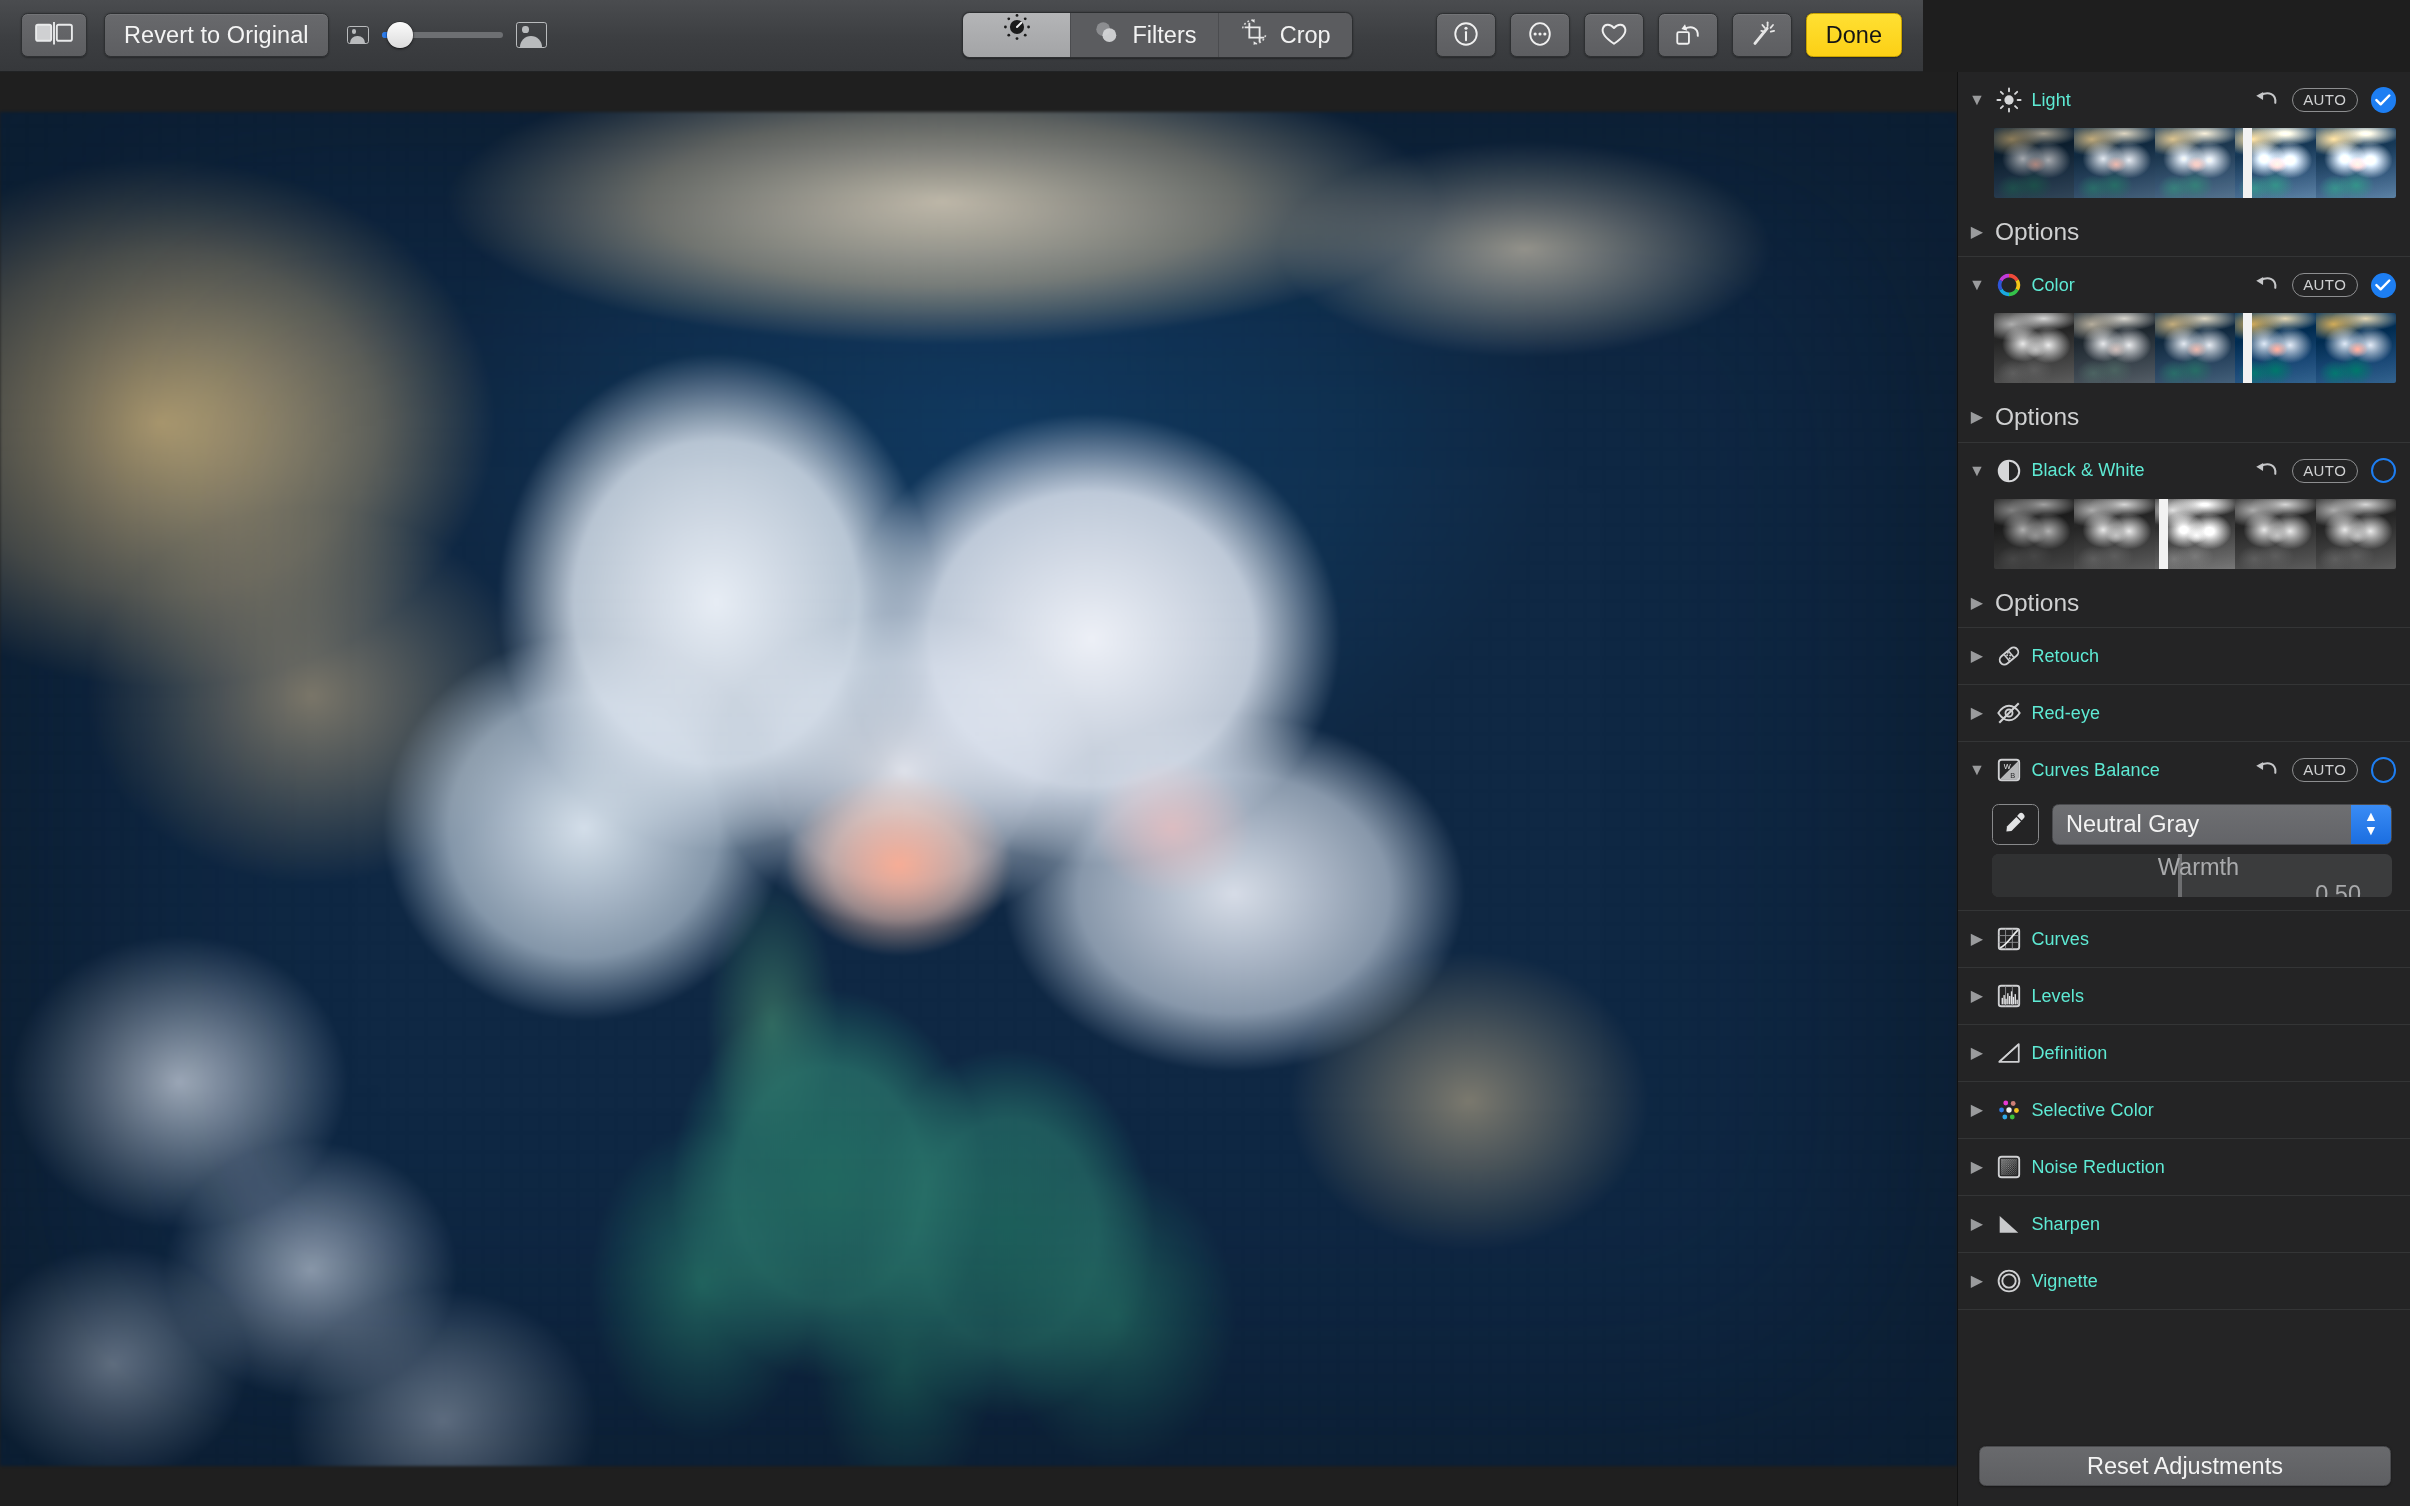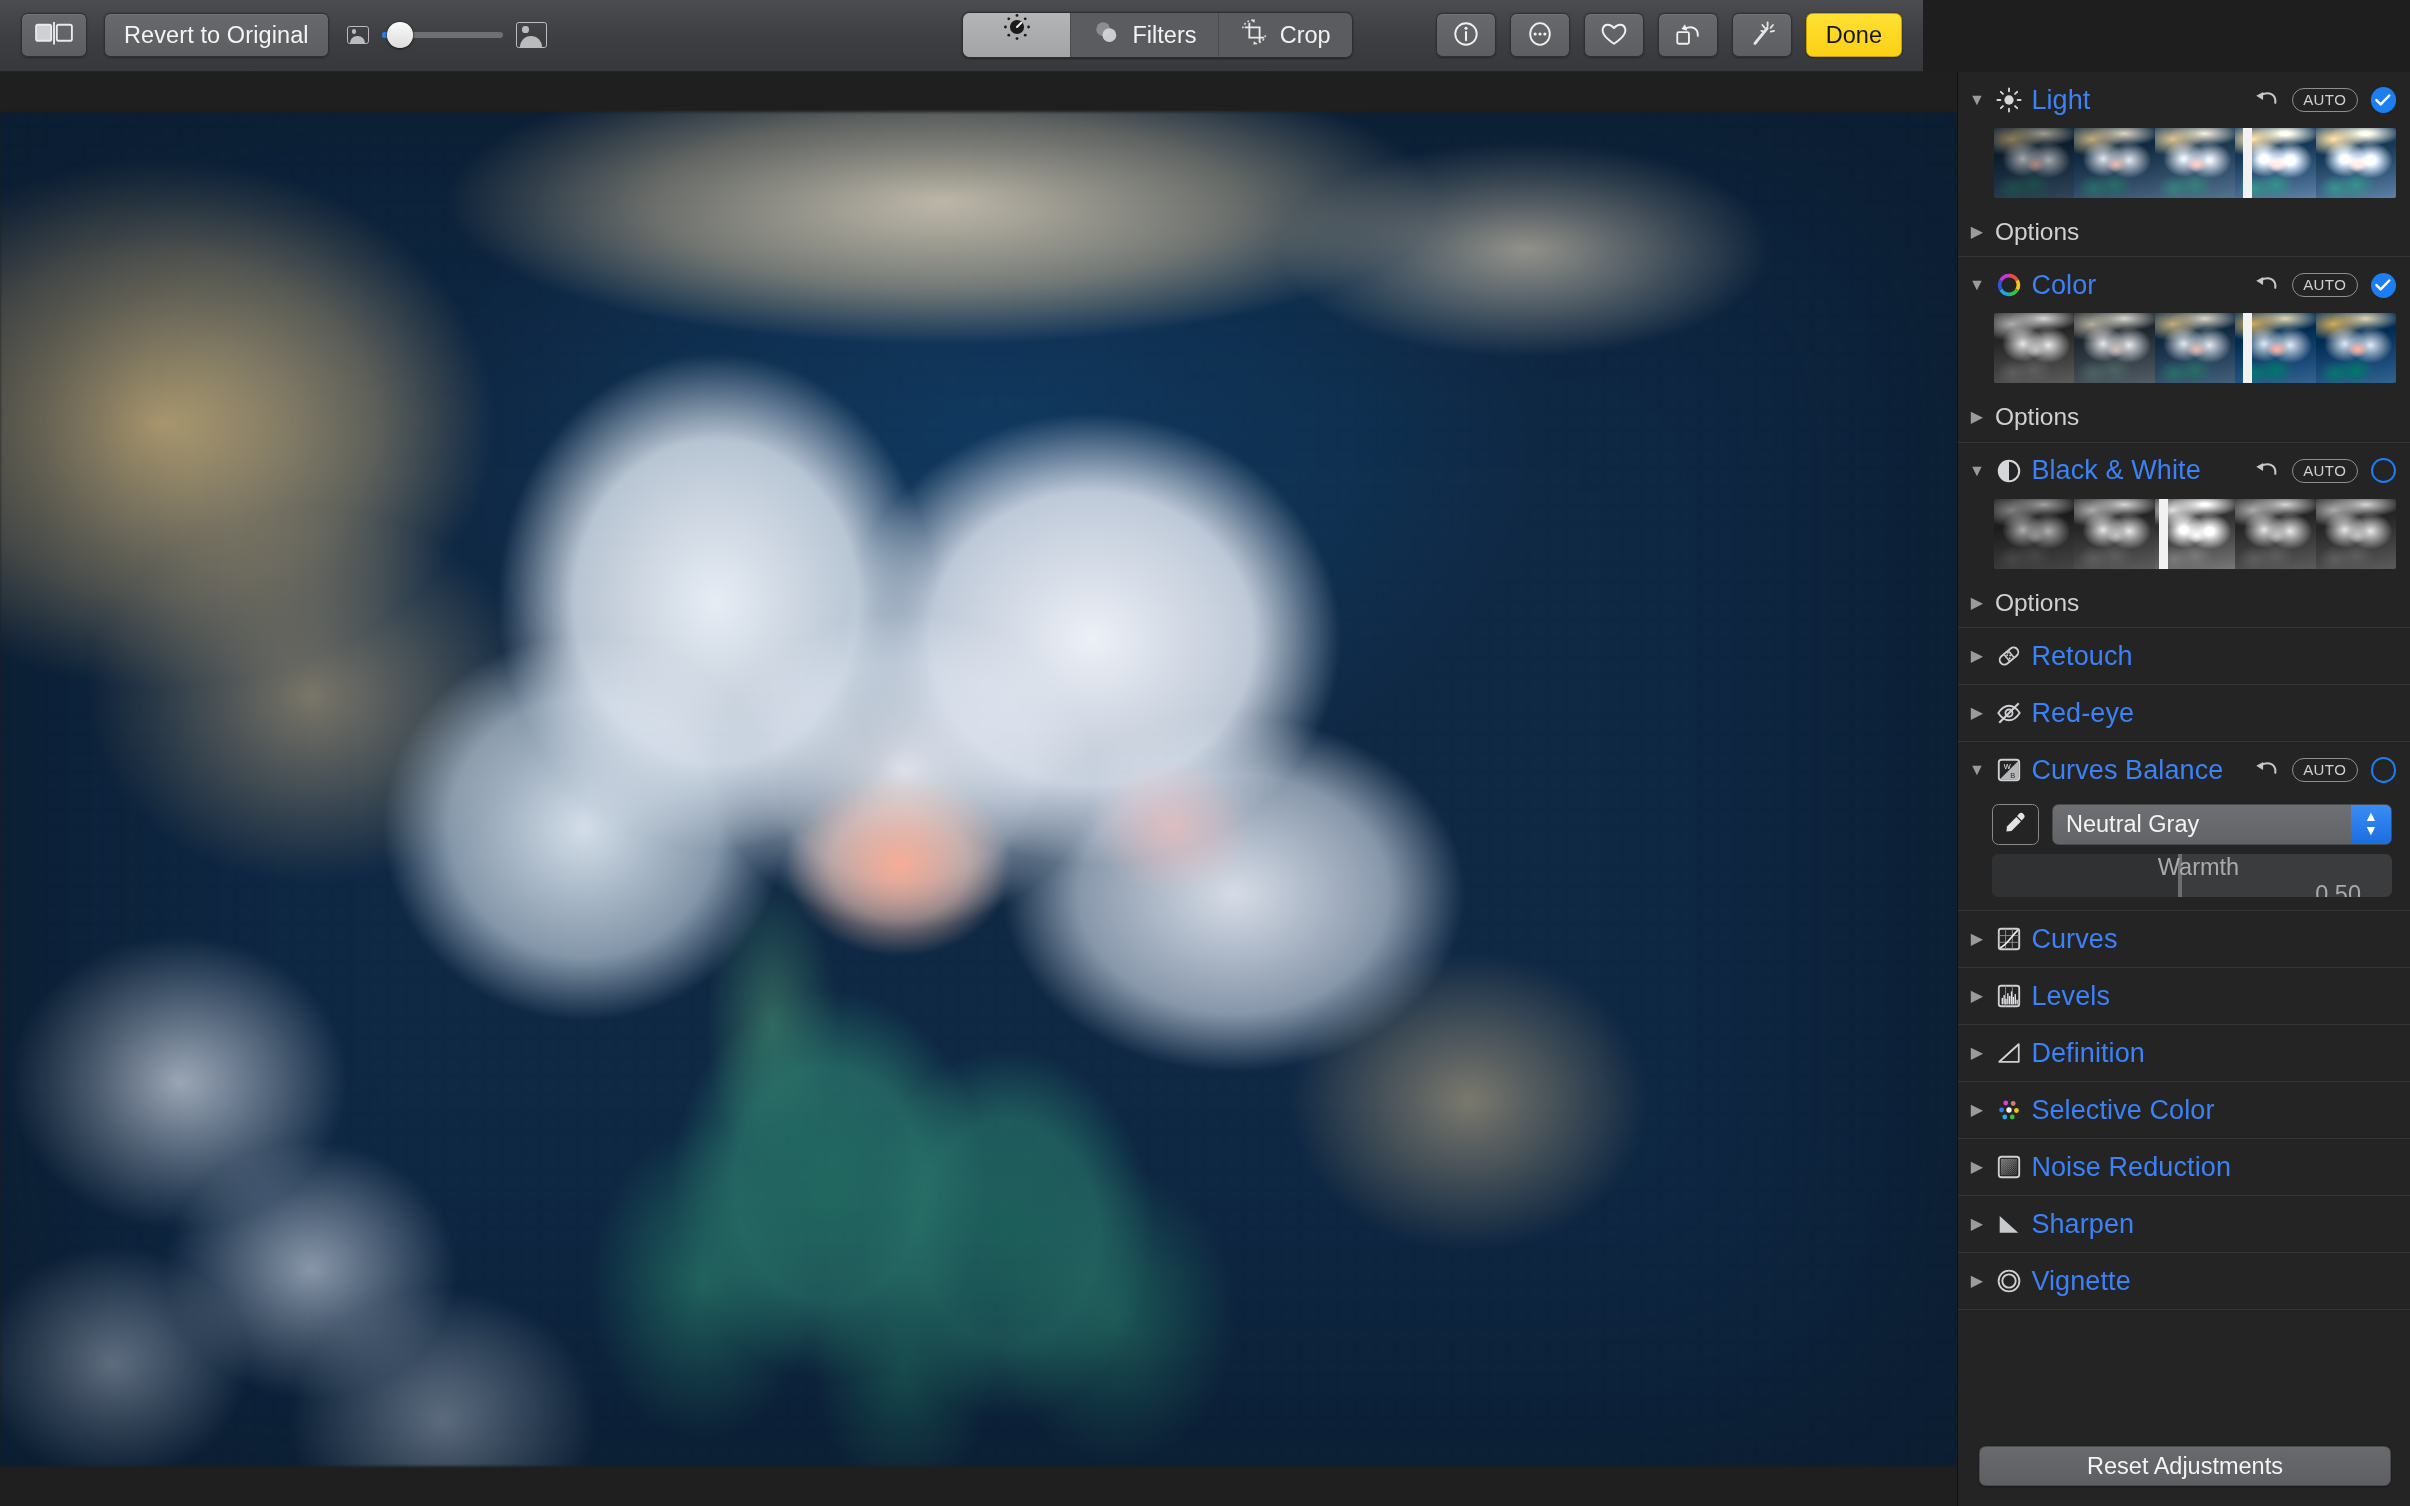--- a/index.html
+++ b/index.html
@@ -147,21 +147,21 @@
     display:flex; align-items:center; height:56px; padding:0 15px 0 9.4px; gap:8.5px;
   }
   .disc{
     width:19px; flex:0 0 19px; display:flex; align-items:center; justify-content:center;
     color:#9a9b9d; font-size:16px; line-height:1;
   }
   .sec-icon{
     width:28px; flex:0 0 28px; height:28px;
     display:flex; align-items:center; justify-content:center;
   }
-  .sec-title{ font-size:27px; color:#3b82f6; flex:1 1 auto; white-space:nowrap; letter-spacing:0.1px; }
+  .sec-title{ font-size:18px; color:#5eead4; flex:1 1 auto; white-space:nowrap; letter-spacing:0.1px; }
   .head-ctrls{ display:flex; align-items:center; gap:13px; }
   .revert-ico{ width:26px; height:26px; display:flex; align-items:center; justify-content:center; }
   .auto-pill{
     border:1.5px solid #8d8e90; border-radius:12.2px; padding:1.9px 10.4px 2.8px;
     font-size:15px; color:#cfd0d1; letter-spacing:0.4px; line-height:1.15;
   }
   .toggle{ width:25.4px; height:25.4px; border-radius:50%; }
   .toggle.on{ background:#1d7ef2; display:flex; align-items:center; justify-content:center; }
   .toggle.off{ border:2.4px solid #1d7ef2; background:transparent; }
 

